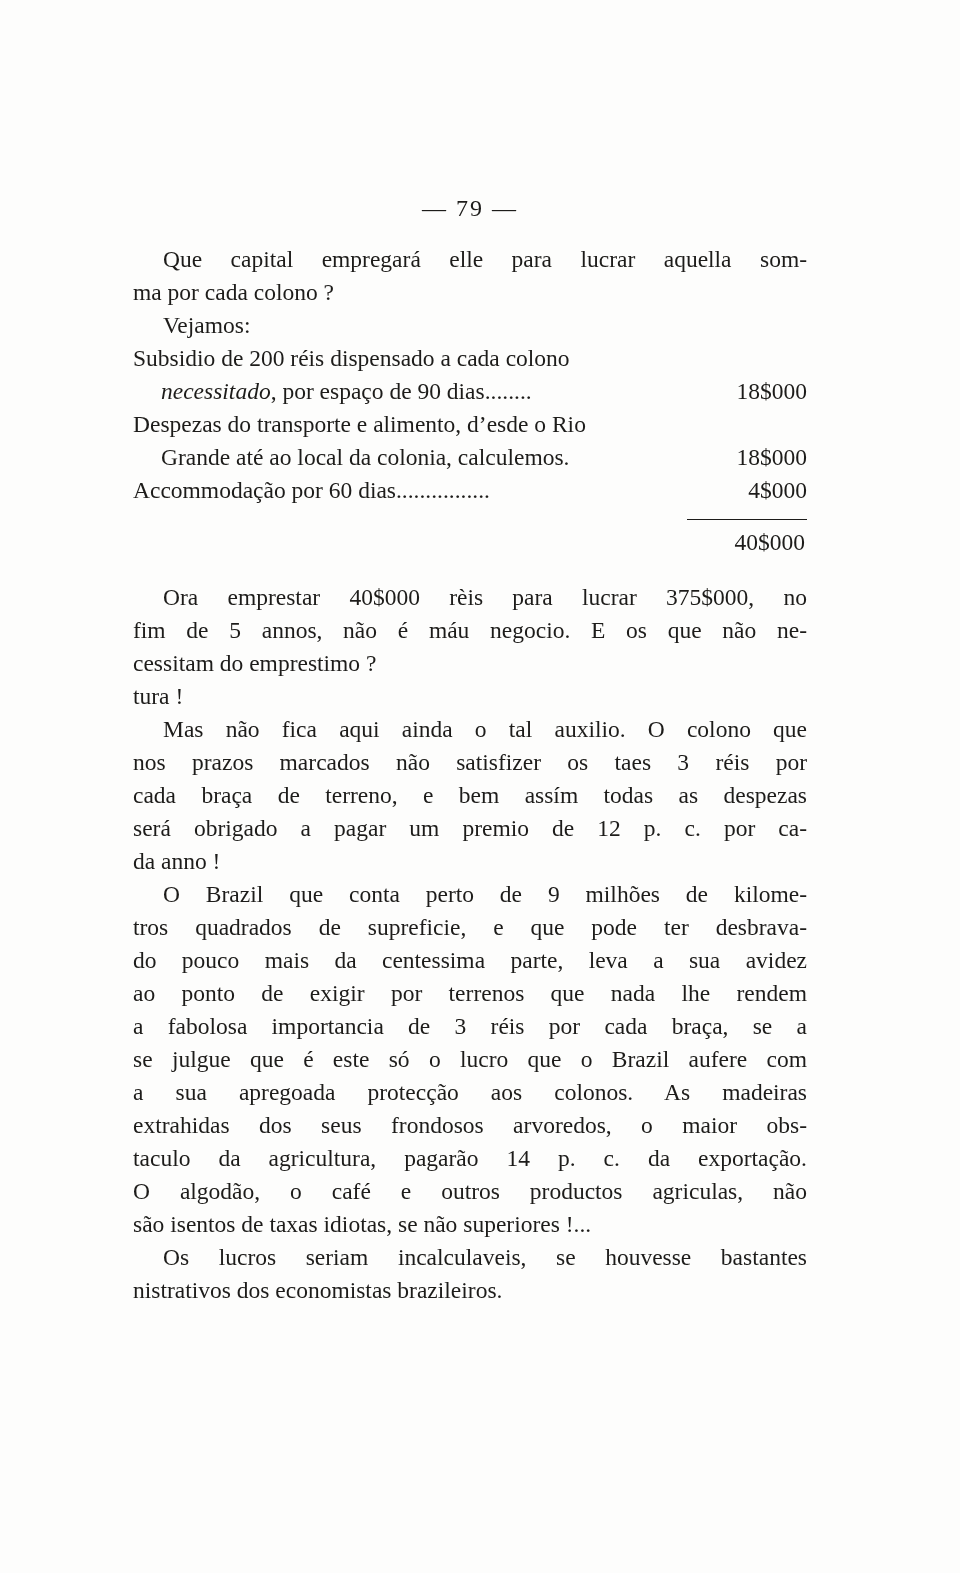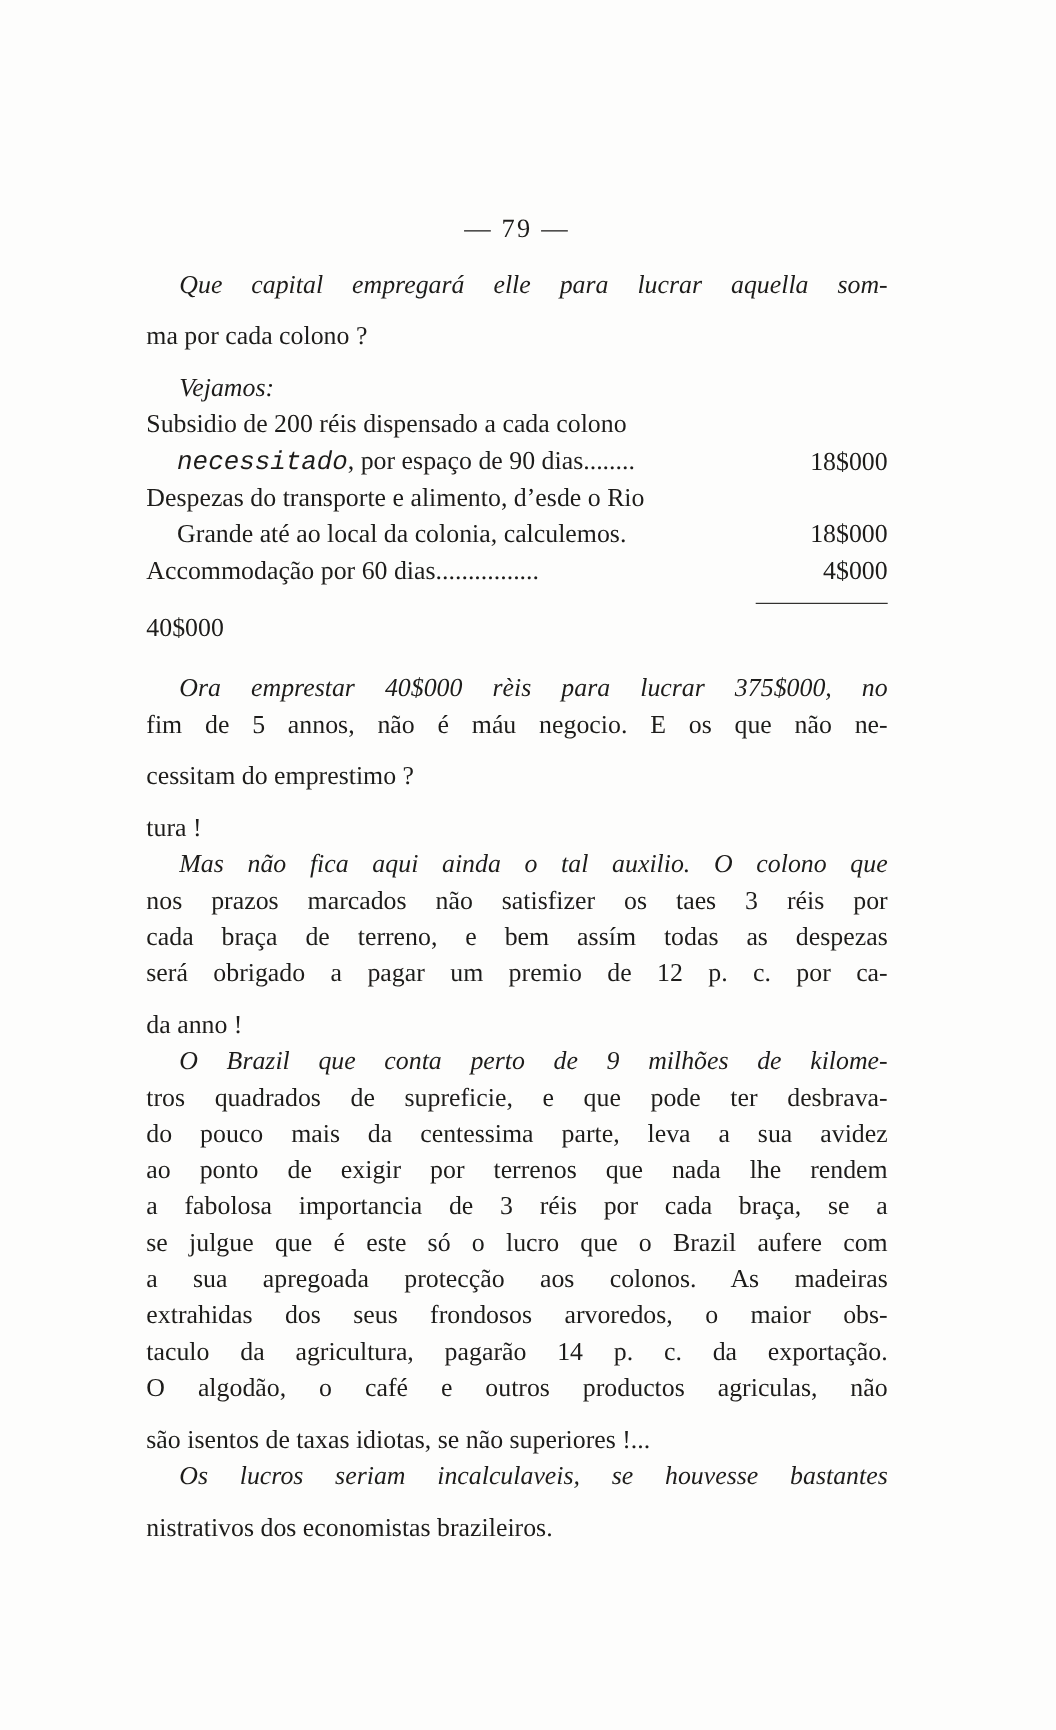--- a/index.html
+++ b/index.html
@@ -36,47 +36,46 @@
   }
   .ln.j {
     white-space: normal;
     text-align: justify;
     text-align-last: justify;
   }
   .ln.last {
     white-space: normal;
     text-align: left;
     text-align-last: left;
-    margin-top: 14px;
   }
-  .ind { text-indent: 30px; font-style: italic; }
+  .ind { text-indent: 30px; }
   .acct-row {
     display: flex;
     justify-content: space-between;
     align-items: flex-end;
   }
   .acct-left { white-space: nowrap; }
   .acct-left.ind2 { padding-left: 28px; }
-  .acct-left em { font-style: italic; font-family: Liberation Mono, monospace; }
+  .acct-left em { font-style: italic; }
   .acct-amount {
     white-space: nowrap;
     padding-left: 10px;
   }
   .total-block {
     margin-top: 12px;
     margin-bottom: 22px;
   }
   .total-rule {
     width: 120px;
     margin-left: auto;
     border-top: 1.5px solid #1d1c1a;
     height: 0;
   }
   .total-amount {
-    text-align: left;
+    text-align: right;
     padding-top: 6px;
     padding-right: 2px;
   }
 </style>
 </head>
 <body>
 
 <div class="scan-page">
   <div class="text-col">
 

